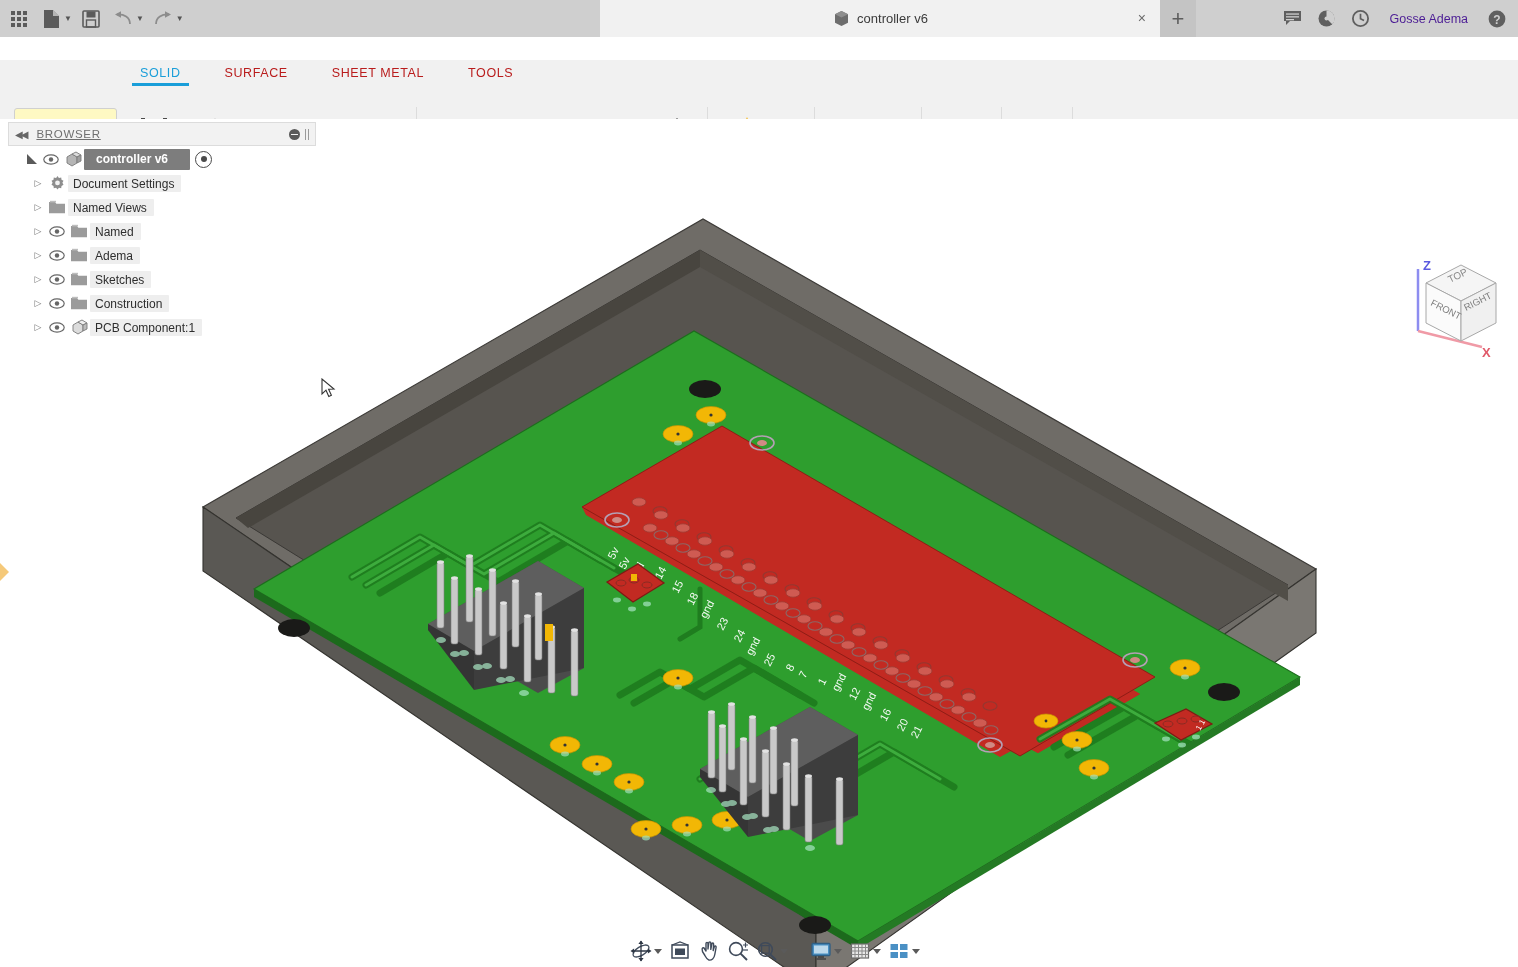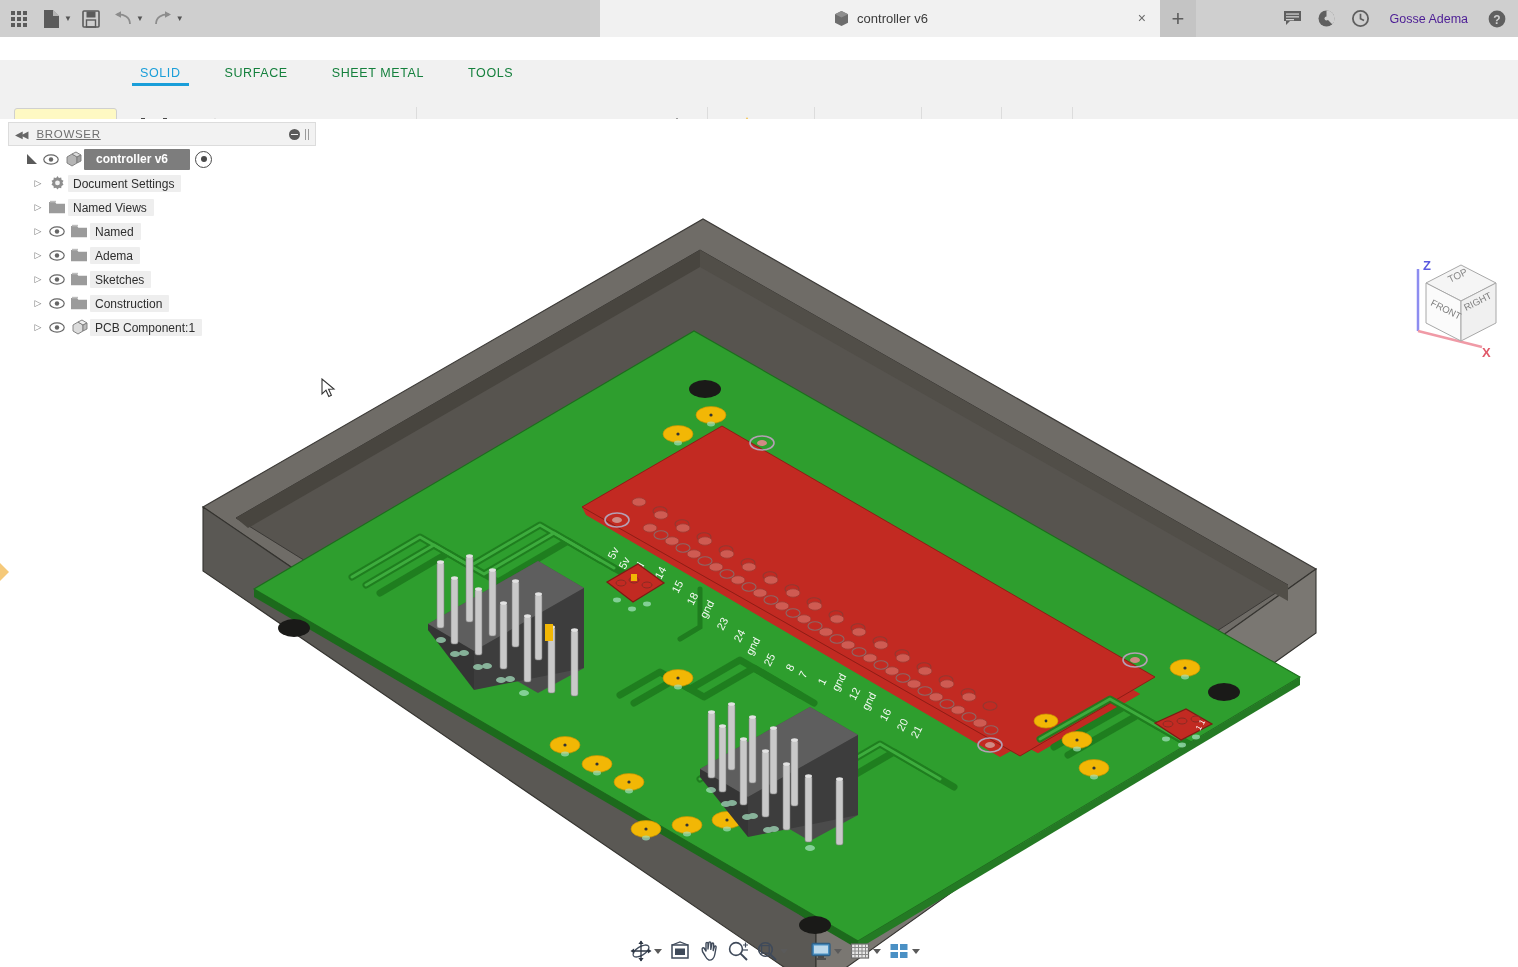--- a/index.html
+++ b/index.html
@@ -27,21 +27,21 @@
   .plustab{width:36px;height:37px;background:#c4c4c4;display:flex;align-items:center;justify-content:center;cursor:pointer;}
   .plustab span{font-size:22px;color:#5d5d5d;line-height:18px;font-weight:300;}
 
   .rightcluster{position:absolute;right:6px;top:0;height:37px;display:flex;align-items:center;gap:4px;}
   .ricon{width:30px;height:30px;display:flex;align-items:center;justify-content:center;cursor:pointer;}
   .uname{font-size:12.5px;color:#4c1d95;padding:0 10px;cursor:pointer;white-space:nowrap;}
 
   
   .ribbon{position:absolute;left:0;top:37px;width:1518px;height:82px;background:#f1f1f1;border-bottom:5px solid #ec4899;margin-top:23px;}
   .wstabs{position:absolute;left:118px;top:0;height:24px;display:flex;align-items:flex-start;gap:0px;}
-  .wstab{font-size:12.5px;letter-spacing:.6px;color:#15803d;padding:6px 22px 4px 22px;cursor:pointer;position:relative;}
+  .wstab{font-size:12.5px;letter-spacing:.6px;color:#b91c1c;padding:6px 22px 4px 22px;cursor:pointer;position:relative;}
   .wstab.active{color:#1a9ed9;}
   .wstab.active:after{content:"";position:absolute;left:14px;right:14px;bottom:-2px;height:3px;background:#1a9ed9;}
 
   .designbox{position:absolute;left:14px;top:48px;width:101px;height:49px;border:1px solid #d0d0d0;background:#fef9c3;
              border-radius:3px;display:flex;align-items:center;justify-content:center;gap:5px;cursor:pointer;}
   .designbox .dl{font-size:12.5px;color:#4a4a4a;letter-spacing:.4px;}
   .caret{width:0;height:0;border-left:4px solid transparent;border-right:4px solid transparent;border-top:5px solid #666;}
 
   .panels{position:absolute;left:126px;top:47px;height:70px;display:flex;align-items:flex-start;}
   .panel{position:relative;height:70px;display:flex;flex-direction:column;align-items:center;padding:0 8px;}

